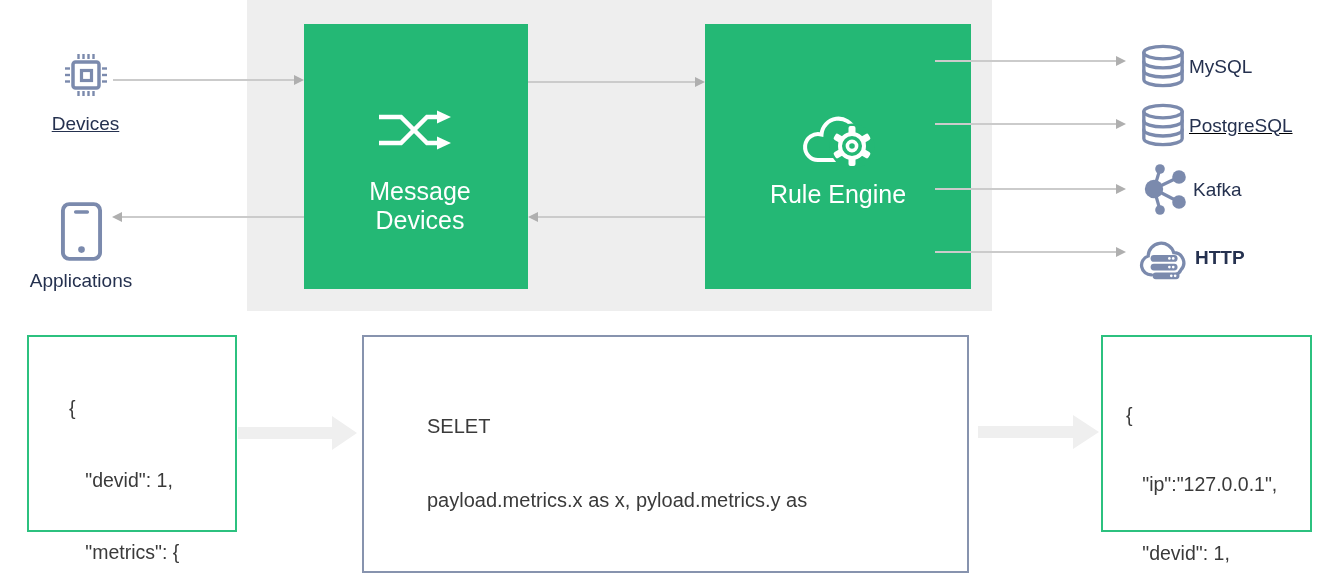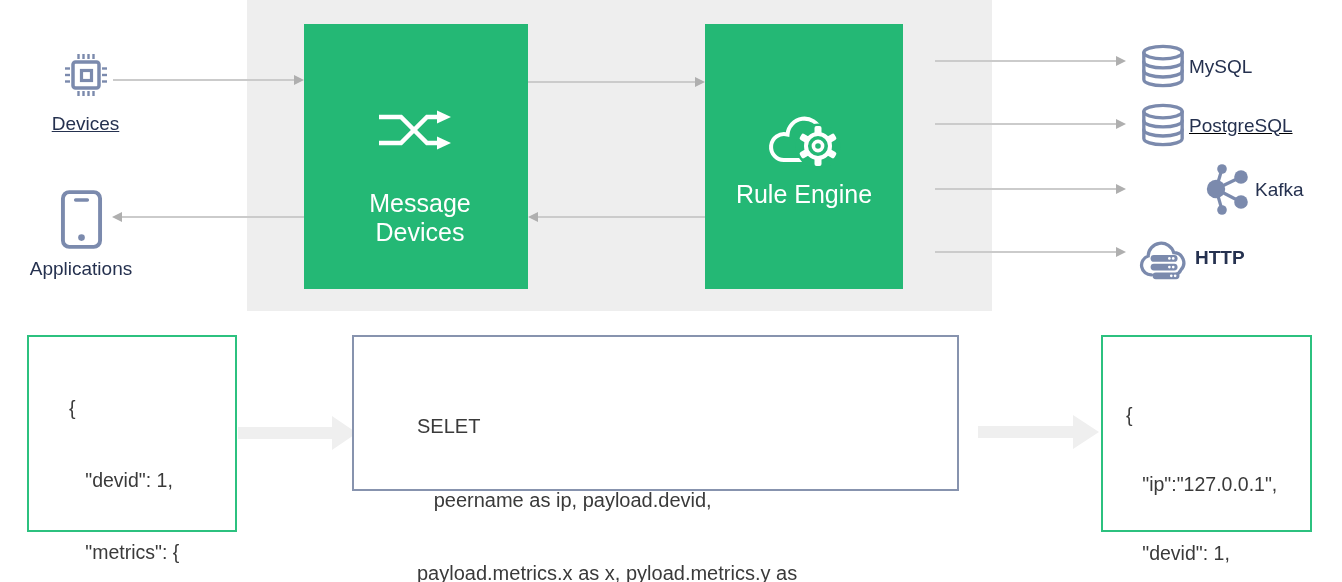--- a/index.html
+++ b/index.html
@@ -55,47 +55,47 @@
         <line x1="7" y1="34.5" x2="12" y2="34.5"></line>
         <line x1="44" y1="21.5" x2="49" y2="21.5"></line>
           <line x1="44" y1="28" x2="49" y2="28"></line>
         <line x1="44" y1="34.5" x2="49" y2="34.5"></line>
       </g>
     </g>
   </svg>
   <div class="node-label" style="margin-top:10px;text-decoration:underline;">Devices</div>
 </div>
 
-<div class="abs node" style="left:20px;top:189px;width:122px;">
+<div class="abs node" style="left:20px;top:201px;width:122px;">
   <svg width="43" height="61" viewBox="0 0 44 62">
     <rect x="3" y="3" width="38" height="56" rx="6.5" fill="none" stroke="#7B8AAD" stroke-width="4"></rect>
     <line x1="16" y1="11" x2="28" y2="11" stroke="#7B8AAD" stroke-width="3.5" stroke-linecap="round"></line>
     <circle cx="22" cy="49.5" r="3.4" fill="#7B8AAD"></circle>
   </svg>
   <div class="node-label" style="margin-top:8px;">Applications</div>
 </div>
 
 <div class="abs gbox" style="left:304px;top:24px;width:224px;height:265px;">
   <div class="icon-wrap" style="top:84px;">
     <svg width="78" height="44" viewBox="0 0 78 44">
       <g stroke="#fff" stroke-width="4.5" fill="none">
         <path d="M2,9 H24 L50,35 H61"></path>
         <path d="M2,35 H24 L50,9 H61"></path>
       </g>
       <polygon points="60,2.5 74,9 60,15.5" fill="#fff"></polygon>
       <polygon points="60,28.5 74,35 60,41.5" fill="#fff"></polygon>
     </svg>
   </div>
-  <div class="glabel" style="top:165px;margin-left:8px;">
+  <div class="glabel" style="top:153px;margin-left:8px;">
     <div>Message</div>
     <div>Devices</div>
   </div>
 </div>
 
-<div class="abs gbox" style="left:705px;top:24px;width:198px;height:265px;">
+<div class="abs gbox" style="left:705px;top:24px;width:230px;height:265px;padding-left:36px;">
   <div class="icon-wrap" style="top:78px;">
     <svg width="88" height="68" viewBox="0 0 88 68">
       <path d="M44,58 H25 a13,13 0 1 1 2.5,-25.5 a17,17 0 0 1 33,-4.5 a11,11 0 0 1 10,7.5" fill="none" stroke="#fff" stroke-width="4" stroke-linecap="round"></path>
       <circle cx="58" cy="44" r="22.5" fill="#24B875"></circle>
       <g fill="#fff">
         <rect x="54.5" y="24" width="7" height="9" rx="2" transform="rotate(0 58 44)"></rect>
         <rect x="54.5" y="24" width="7" height="9" rx="2" transform="rotate(60 58 44)"></rect>
         <rect x="54.5" y="24" width="7" height="9" rx="2" transform="rotate(120 58 44)"></rect>
         <rect x="54.5" y="24" width="7" height="9" rx="2" transform="rotate(180 58 44)"></rect>
         <rect x="54.5" y="24" width="7" height="9" rx="2" transform="rotate(240 58 44)"></rect>
@@ -125,21 +125,21 @@
     <g stroke="#7B8AAD" stroke-width="3.5" fill="none" stroke-linecap="round">
       <ellipse cx="26" cy="10" rx="20" ry="6.5"></ellipse>
       <path d="M6,10 v28 a20,6.5 0 0 0 40,0 v-28"></path>
       <path d="M6,19.5 a20,6.5 0 0 0 40,0"></path>
       <path d="M6,29 a20,6.5 0 0 0 40,0"></path>
     </g>
   </svg>
   <span class="node-label">PostgreSQL</span>
 </div>
 
-<div class="abs sink-row" style="left:1201px;top:160px;align-items:center;">
+<div class="abs sink-row" style="left:1139px;top:160px;align-items:center;">
   <svg width="54" height="58" viewBox="0 0 54 58">
     <g stroke="#7B8AAD" stroke-width="3.2">
       <line x1="15" y1="29" x2="21" y2="9"></line>
       <line x1="15" y1="29" x2="40" y2="17"></line>
       <line x1="15" y1="29" x2="40" y2="42"></line>
       <line x1="15" y1="29" x2="21" y2="50"></line>
     </g>
     <g fill="#7B8AAD">
       <circle cx="15" cy="29" r="9.2"></circle>
       <circle cx="21" cy="9" r="4.8"></circle>
@@ -205,24 +205,23 @@
     
     
     
   </div>
 </div>
 
 <svg class="abs" style="left:238px;top:412px;" width="120" height="42">
   <polygon points="0,15 94,15 94,4 119,21 94,38 94,27 0,27" fill="#EFEFEF"></polygon>
 </svg>
 
-<div class="abs code-box slate-border" style="left:352px;top:335px;width:607px;height:156px;">
+<div class="abs code-box slate-border" style="left:362px;top:335px;width:607px;height:238px;">
   <div class="code code-sql" style="padding:28px 0 0 63px;">
     <div>SELET</div>
-    <div>   peername as ip, payload.devid,</div>
     <div>payload.metrics.x as x, pyload.metrics.y as</div>
     
     
   </div>
 </div>
 
 <svg class="abs" style="left:978px;top:411px;" width="122" height="42">
   <polygon points="0,15 95,15 95,4 121,21 95,38 95,27 0,27" fill="#EFEFEF"></polygon>
 </svg>
 

